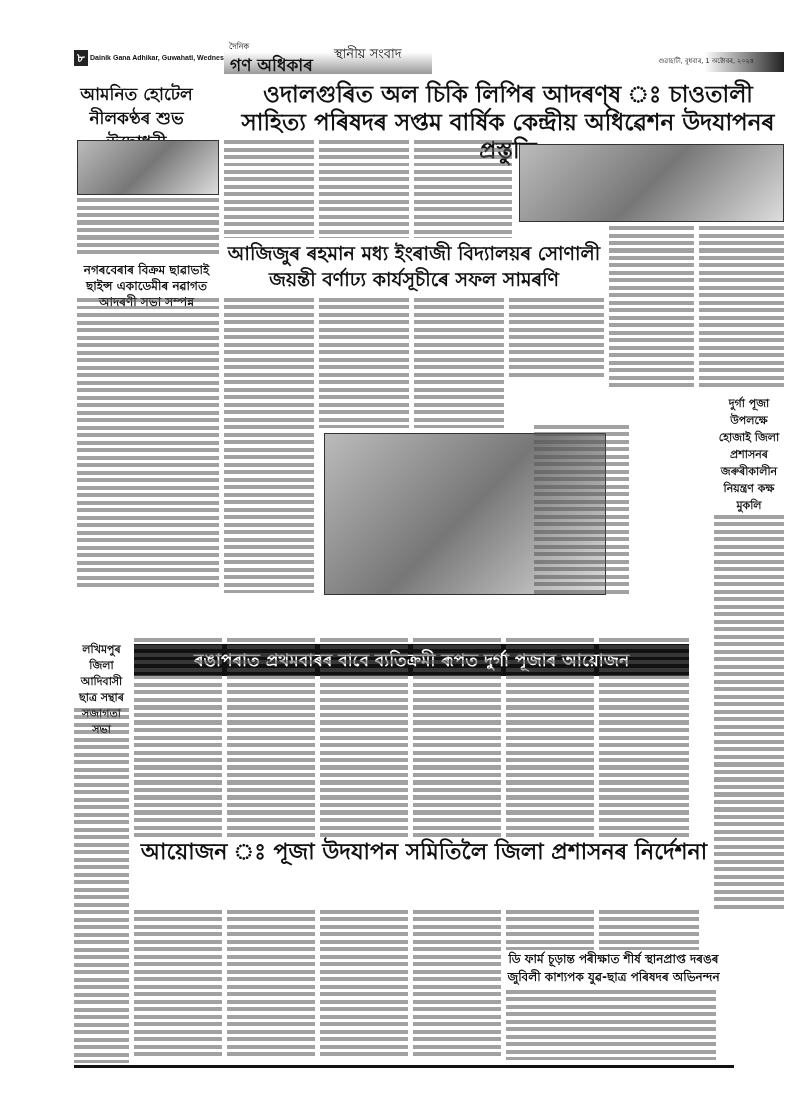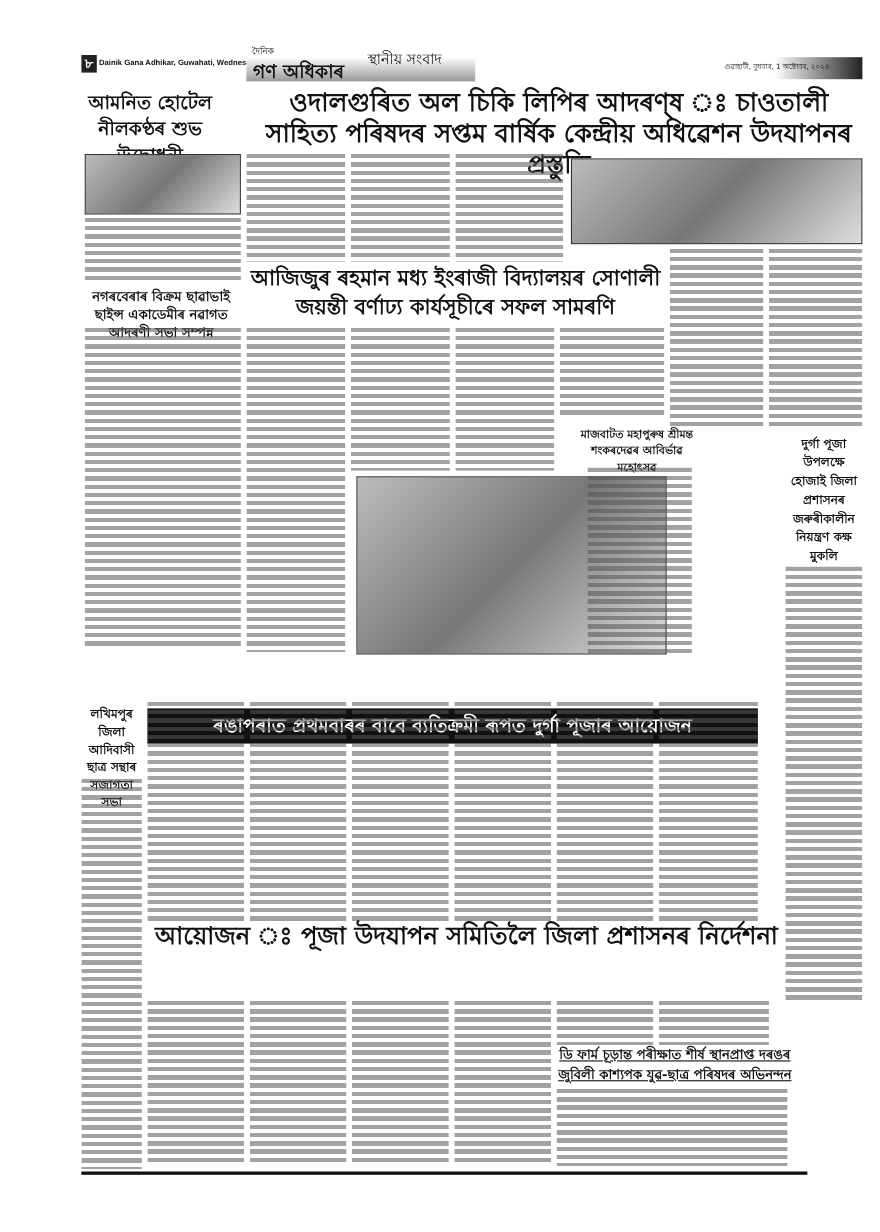--- a/index.html
+++ b/index.html
@@ -55,21 +55,20 @@
   <div class="text-block" style="left:535px;top:186px;width:85px;height:162px;"></div>
   <div class="text-block" style="left:625px;top:186px;width:85px;height:162px;"></div>
 
   <div class="col-head" style="left:150px;top:200px;width:380px;font-size:19px;line-height:26px;">আজিজুৰ ৰহমান মধ্য ইংৰাজী বিদ্যালয়ৰ সোণালী জয়ন্তী বৰ্ণাঢ্য কাৰ্যসূচীৰে সফল সামৰণি</div>
   <div class="text-block" style="left:150px;top:258px;width:90px;height:295px;"></div>
   <div class="text-block" style="left:245px;top:258px;width:90px;height:130px;"></div>
   <div class="text-block" style="left:340px;top:258px;width:90px;height:130px;"></div>
   <div class="text-block" style="left:435px;top:258px;width:95px;height:80px;"></div>
   <div class="photo" style="left:250px;top:393px;width:282px;height:162px;"></div>
 
-  <div class="col-head" style="left:450px;top:348px;width:110px;font-size:10px;line-height:15px;">মাজবাটত মহাপুৰুষ শ্ৰীমন্ত শংকৰদেৱৰ আবিৰ্ভাৱ মহোৎসৱ</div>
   <div class="text-block" style="left:460px;top:385px;width:95px;height:170px;"></div>
 
   <div class="col-head" style="left:640px;top:355px;width:70px;font-size:11px;line-height:17px;">দুৰ্গা পূজা উপলক্ষে হোজাই জিলা প্ৰশাসনৰ জৰুৰীকালীন নিয়ন্ত্ৰণ কক্ষ মুকলি</div>
   <div class="text-block" style="left:640px;top:475px;width:70px;height:395px;"></div>
 
   <div class="col-head" style="left:0;top:602px;width:55px;font-size:11px;line-height:16px;">লখিমপুৰ জিলা আদিবাসী ছাত্ৰ সন্থাৰ সজাগতা সভা</div>
   <div class="text-block" style="left:0;top:668px;width:55px;height:355px;"></div>
 
   <div class="banner-black" style="left:60px;top:560px;width:555px;margin-top:44px;">ৰঙাপৰাত প্ৰথমবাৰৰ বাবে ব্যতিক্ৰমী ৰূপত দুৰ্গা পূজাৰ আয়োজন</div>
   <div class="text-block" style="left:60px;top:598px;width:88px;height:200px;"></div>
@@ -82,17 +81,17 @@
   <div class="head-big" style="left:60px;top:796px;width:580px;">
     <div>আয়োজন ঃ পূজা উদযাপন সমিতিলৈ জিলা প্ৰশাসনৰ নিৰ্দেশনা</div>
   </div>
   <div class="text-block" style="left:60px;top:870px;width:88px;height:150px;"></div>
   <div class="text-block" style="left:153px;top:870px;width:88px;height:150px;"></div>
   <div class="text-block" style="left:246px;top:870px;width:88px;height:150px;"></div>
   <div class="text-block" style="left:339px;top:870px;width:88px;height:150px;"></div>
   <div class="text-block" style="left:432px;top:870px;width:88px;height:40px;"></div>
   <div class="text-block" style="left:525px;top:870px;width:100px;height:40px;"></div>
 
-  <div class="col-head" style="left:432px;top:910px;width:215px;font-size:12px;line-height:18px;text-decoration:underline;">ডি ফাৰ্ম চূড়ান্ত পৰীক্ষাত শীৰ্ষ স্থানপ্ৰাপ্ত দৰঙৰ জুবিলী কাশ্যপক যুৱ-ছাত্ৰ পৰিষদৰ অভিনন্দন</div>
+  <div class="col-head" style="left:432px;top:910px;width:215px;font-size:12px;line-height:18px;">ডি ফাৰ্ম চূড়ান্ত পৰীক্ষাত শীৰ্ষ স্থানপ্ৰাপ্ত দৰঙৰ জুবিলী কাশ্যপক যুৱ-ছাত্ৰ পৰিষদৰ অভিনন্দন</div>
   <div class="text-block" style="left:432px;top:950px;width:210px;height:70px;"></div>
 
   <div class="bottom-rule" style="left:0;width:660px;"></div>
 </div>
 
 </body></html>

